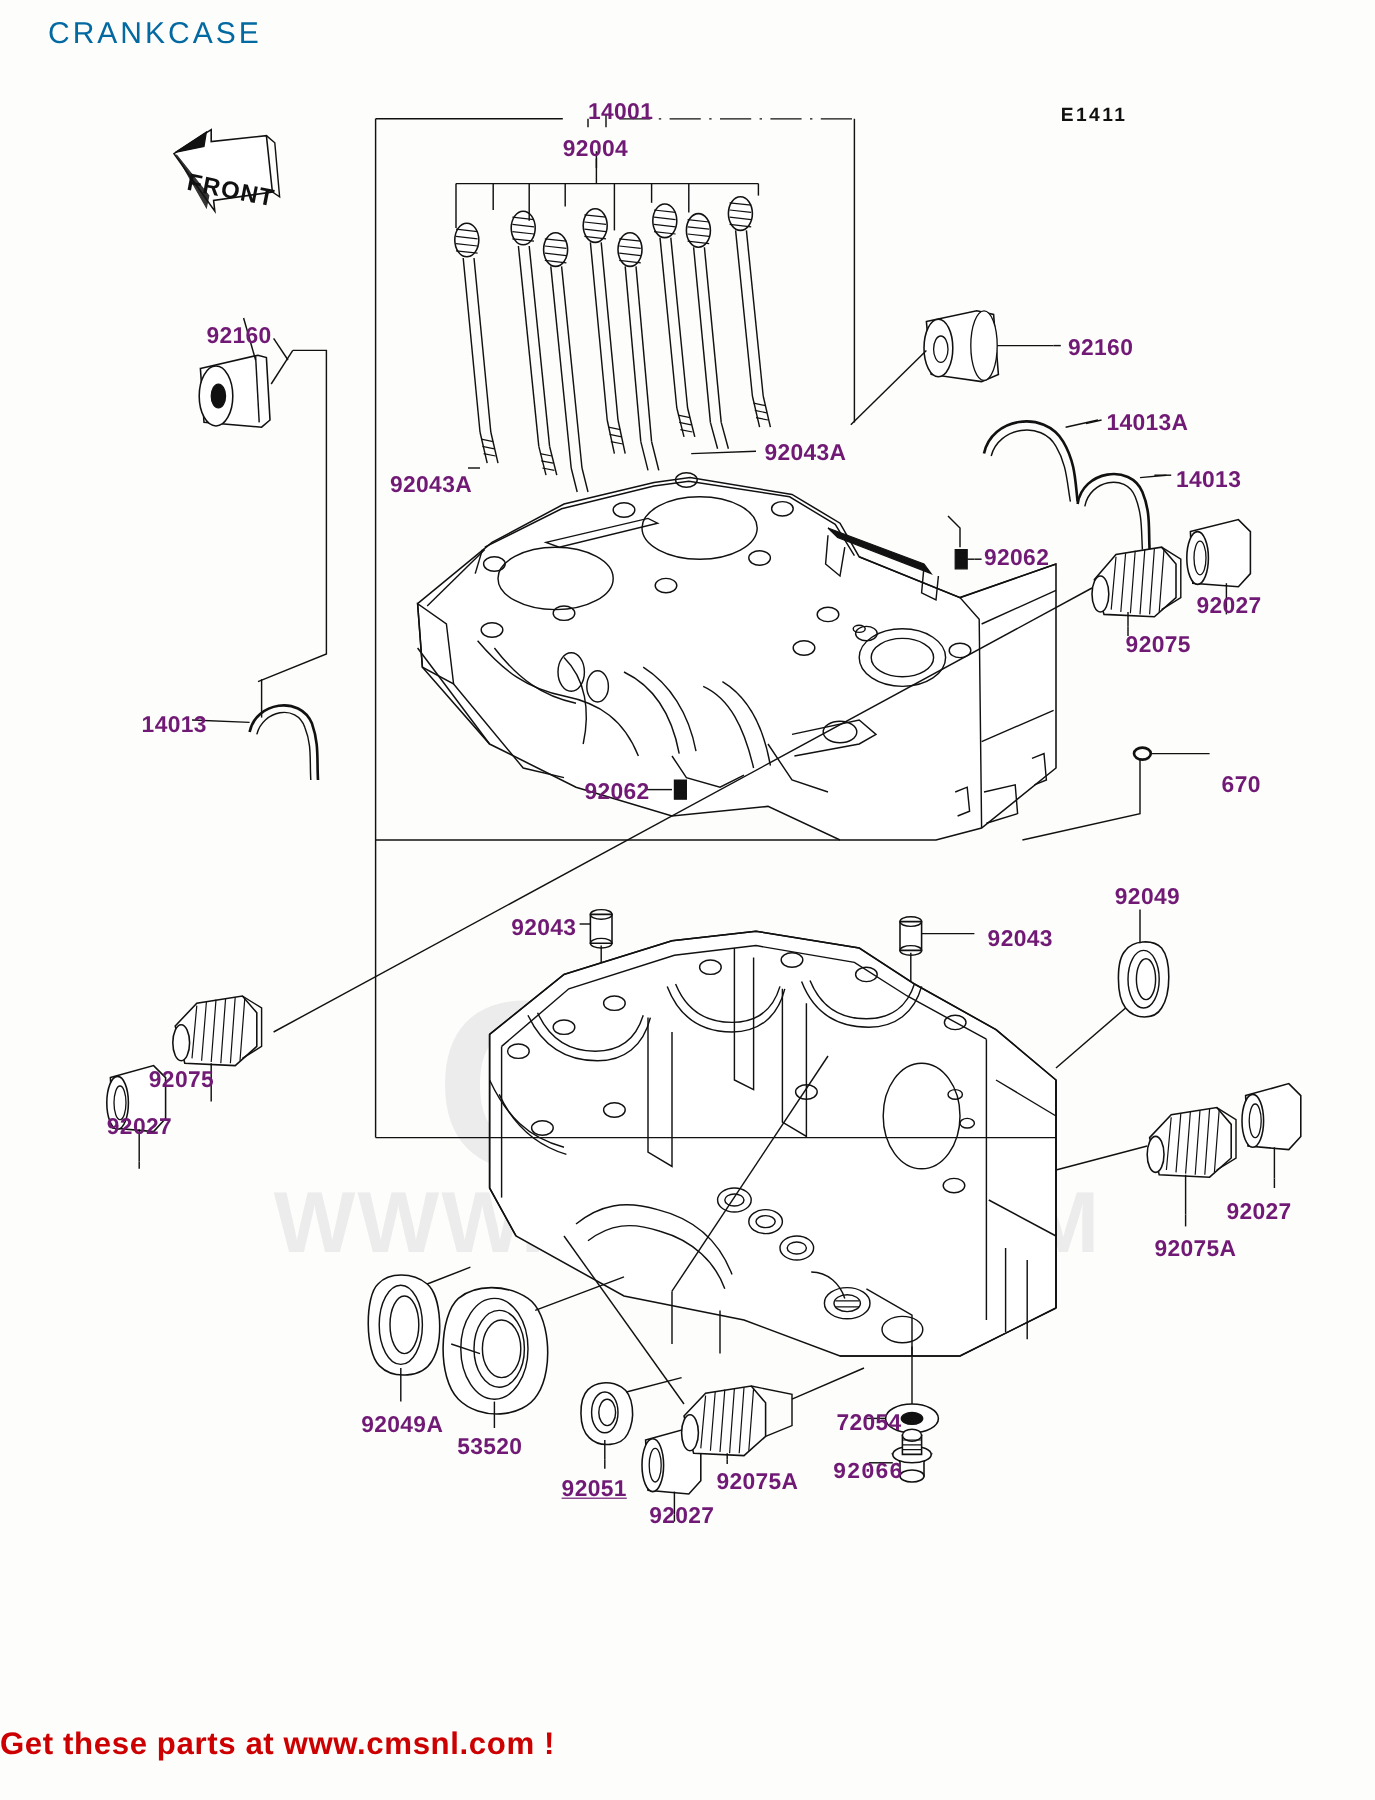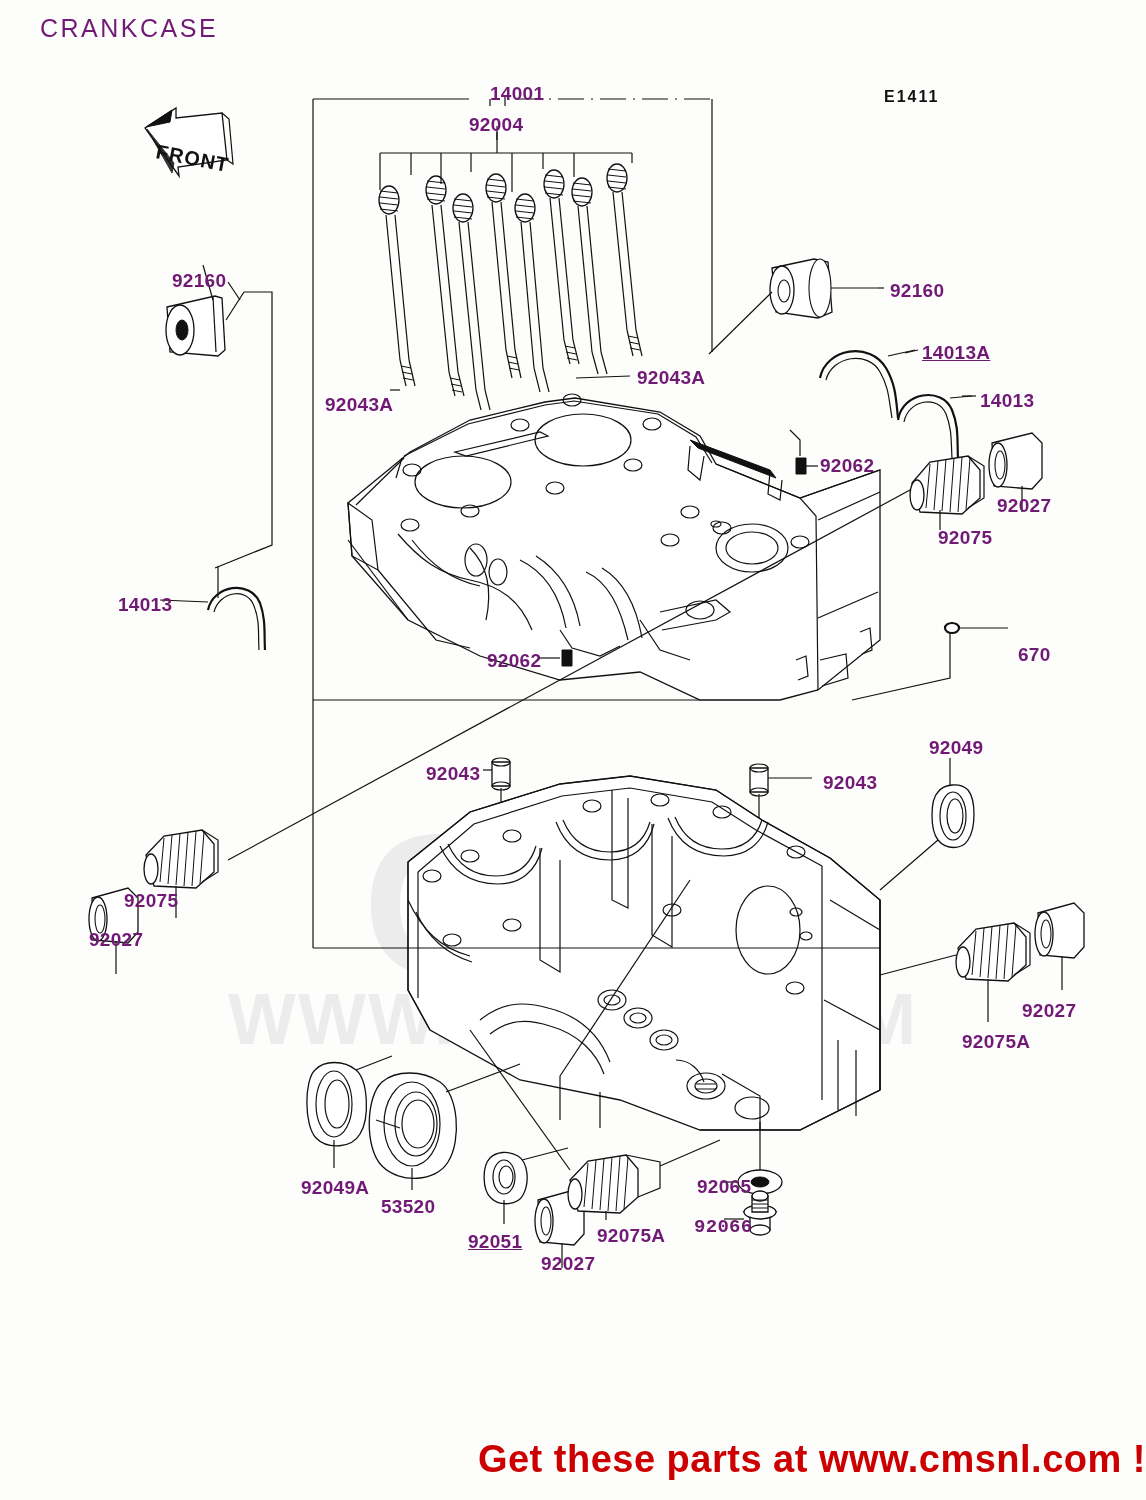--- a/index.html
+++ b/index.html
@@ -8,21 +8,21 @@
     background:#fdfdfb;
     font-family:"Liberation Sans", sans-serif;
     position:relative;
     overflow:hidden;
   }
   #stage{position:absolute;left:0;top:0;width:1146px;height:1500px;}
 
   
   .page-title{
     position:absolute;left:40px;top:14px;
-    font-size:25px;letter-spacing:2.5px;color:#701a75;
+    font-size:25px;letter-spacing:2.5px;color:#0369a1;
     font-weight:400;
   }
   .diagram-code{
     position:absolute;left:884px;top:88px;
     font-size:16px;font-weight:700;color:#111;letter-spacing:2px;
   }
 
   
   .watermark{
     position:absolute;left:50%;top:830px;transform:translateX(-50%);
@@ -45,22 +45,22 @@
   
   .lbl{
     position:absolute;z-index:4;
     font-size:19px;font-weight:700;color:#701a75;
     letter-spacing:0.3px;white-space:nowrap;
   }
 
   
   .footer{
     position:absolute;left:0;right:0;top:1438px;
-    text-align:right;z-index:5;
-    color:#cc0000;font-size:38px;font-weight:700;
+    text-align:left;z-index:5;
+    color:#cc0000;font-size:26px;font-weight:700;
     letter-spacing:0.5px;
   }
 </style>
 </head>
 <body>
 
 <div id="stage">
 
   <div class="page-title">CRANKCASE</div>
   <div class="diagram-code">E1411</div>
@@ -510,21 +510,21 @@
       <path class="ln" d="M313,700 L700,700"></path>
       <path class="ln" d="M560,1076 L690,880"></path>
       <path class="ln" d="M470,1030 L570,1170"></path>
     </g>
   </svg>
 
   <div class="lbl" style="left:490px;top:83px;">14001</div>
   <div class="lbl" style="left:469px;top:114px;">92004</div>
   <div class="lbl" style="left:172px;top:270px;">92160</div>
   <div class="lbl" style="left:890px;top:280px;">92160</div>
-  <div class="lbl" style="left:922px;top:342px;text-decoration:underline;">14013A</div>
+  <div class="lbl" style="left:922px;top:342px;">14013A</div>
   <div class="lbl" style="left:980px;top:390px;">14013</div>
   <div class="lbl" style="left:637px;top:367px;">92043A</div>
   <div class="lbl" style="left:325px;top:394px;">92043A</div>
   <div class="lbl" style="left:820px;top:455px;">92062</div>
   <div class="lbl" style="left:997px;top:495px;">92027</div>
   <div class="lbl" style="left:938px;top:527px;">92075</div>
   <div class="lbl" style="left:118px;top:594px;">14013</div>
   <div class="lbl" style="left:487px;top:650px;">92062</div>
   <div class="lbl" style="left:1018px;top:624px;margin-top:20px;">670</div>
   <div class="lbl" style="left:929px;top:737px;">92049</div>
@@ -532,18 +532,18 @@
   <div class="lbl" style="left:823px;top:772px;">92043</div>
   <div class="lbl" style="left:124px;top:890px;">92075</div>
   <div class="lbl" style="left:89px;top:929px;">92027</div>
   <div class="lbl" style="left:1022px;top:1000px;">92027</div>
   <div class="lbl" style="left:962px;top:1031px;">92075A</div>
   <div class="lbl" style="left:301px;top:1177px;">92049A</div>
   <div class="lbl" style="left:381px;top:1196px;">53520</div>
   <div class="lbl" style="left:468px;top:1231px;text-decoration:underline;">92051</div>
   <div class="lbl" style="left:541px;top:1253px;">92027</div>
   <div class="lbl" style="left:597px;top:1225px;">92075A</div>
-  <div class="lbl" style="left:697px;top:1176px;">92065</div>
+  <div class="lbl" style="left:697px;top:1176px;">72054</div>
   <div class="lbl" style="left:694px;top:1216px;font-family:Liberation Mono, monospace;">92066</div>
 
   <div class="footer">Get these parts at www.cmsnl.com !</div>
 
 </div>
 
 </body></html>

